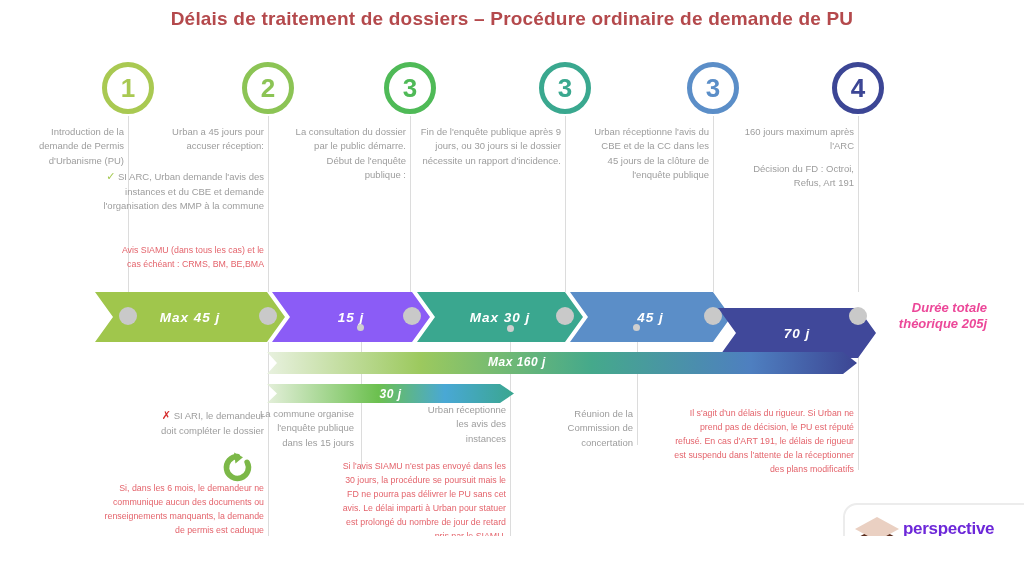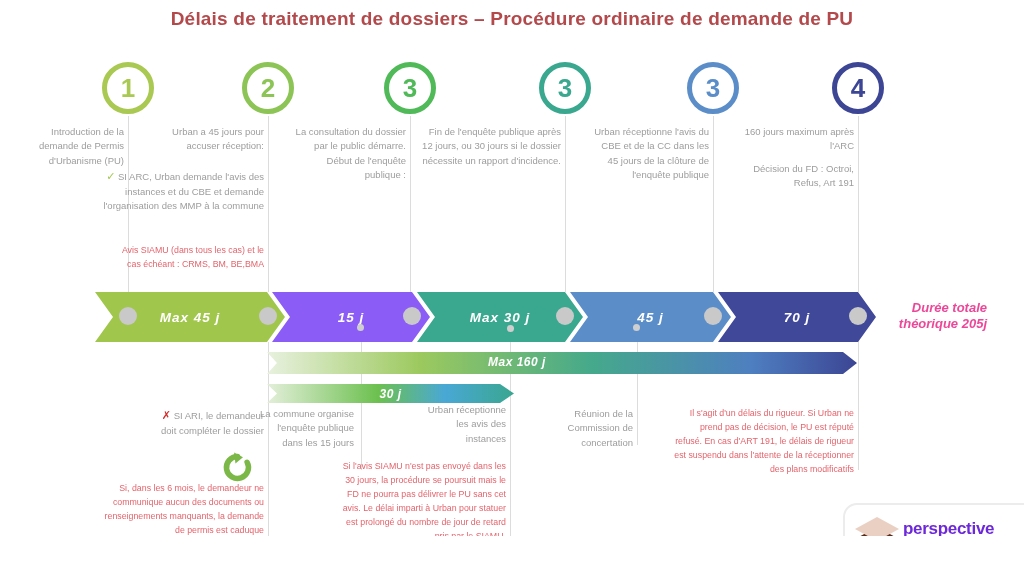--- a/index.html
+++ b/index.html
@@ -86,42 +86,42 @@
 
   <div class="note" style="right:760px;top:125px;width:112px">Urban a 45 jours pour accuser réception:</div>
   <div class="note" style="right:760px;top:168px;width:172px"><span class="check">✓</span> <span>SI ARC, Urban demande l'avis des instances et du CBE et demande l'organisation des MMP à la commune</span></div>
   <div class="rednote" style="right:760px;top:243px;width:150px">Avis SIAMU (dans tous les cas) et le cas échéant : CRMS, BM, BE,BMA</div>
 
   <div class="note" style="right:618px;top:125px;width:118px">
     <p style="margin:0">La consultation du dossier par le public démarre.</p>
     <p style="margin:0">Début de l'enquête publique :</p>
   </div>
 
-  <div class="note" style="right:463px;top:125px;width:142px">Fin de l'enquête publique après 12 jours, ou 30 jours si le dossier nécessite un rapport d'incidence.</div>
+  <div class="note" style="right:463px;top:125px;width:142px">Fin de l'enquête publique après 9 jours, ou 30 jours si le dossier nécessite un rapport d'incidence.</div>
 
   <div class="note" style="right:315px;top:125px;width:118px">Urban réceptionne l'avis du CBE et de la CC dans les 45 jours de la clôture de l'enquête publique</div>
 
   <div class="note" style="right:170px;top:125px;width:126px">
     <p>160 jours maximum après l'ARC</p>
     <p>Décision du FD : Octroi, Refus, Art 191</p>
   </div>
 
   <div class="arrow" style="left: 95px; width: 190px; background: rgb(160, 198, 76);">
       <span>Max 45 j</span>
     </div>
   <div class="arrow" style="left: 272px; width: 158px; background: #8b5cf6;">
       <span>15 j</span>
     </div>
   <div class="arrow" style="left: 417px; width: 166px; background: rgb(58, 167, 143);">
       <span>Max 30 j</span>
     </div>
   <div class="arrow" style="left: 570px; width: 161px; background: rgb(91, 142, 200);">
       <span>45 j</span>
     </div>
-  <div class="arrow" style="left: 718px; width: 158px; background: rgb(64, 72, 154);">
+  <div class="arrow" style="left: 718px; width: 158px; background: rgb(64, 72, 154); margin-top: 16px;">
       <span>70 j</span>
     </div>
 
   <div class="jcircle" style="left:119px"></div>
   <div class="jcircle" style="left:259px"></div>
   <div class="jcircle" style="left:403px"></div>
   <div class="jcircle" style="left:556px"></div>
   <div class="jcircle" style="left:704px"></div>
   <div class="jcircle" style="left:849px"></div>
 

